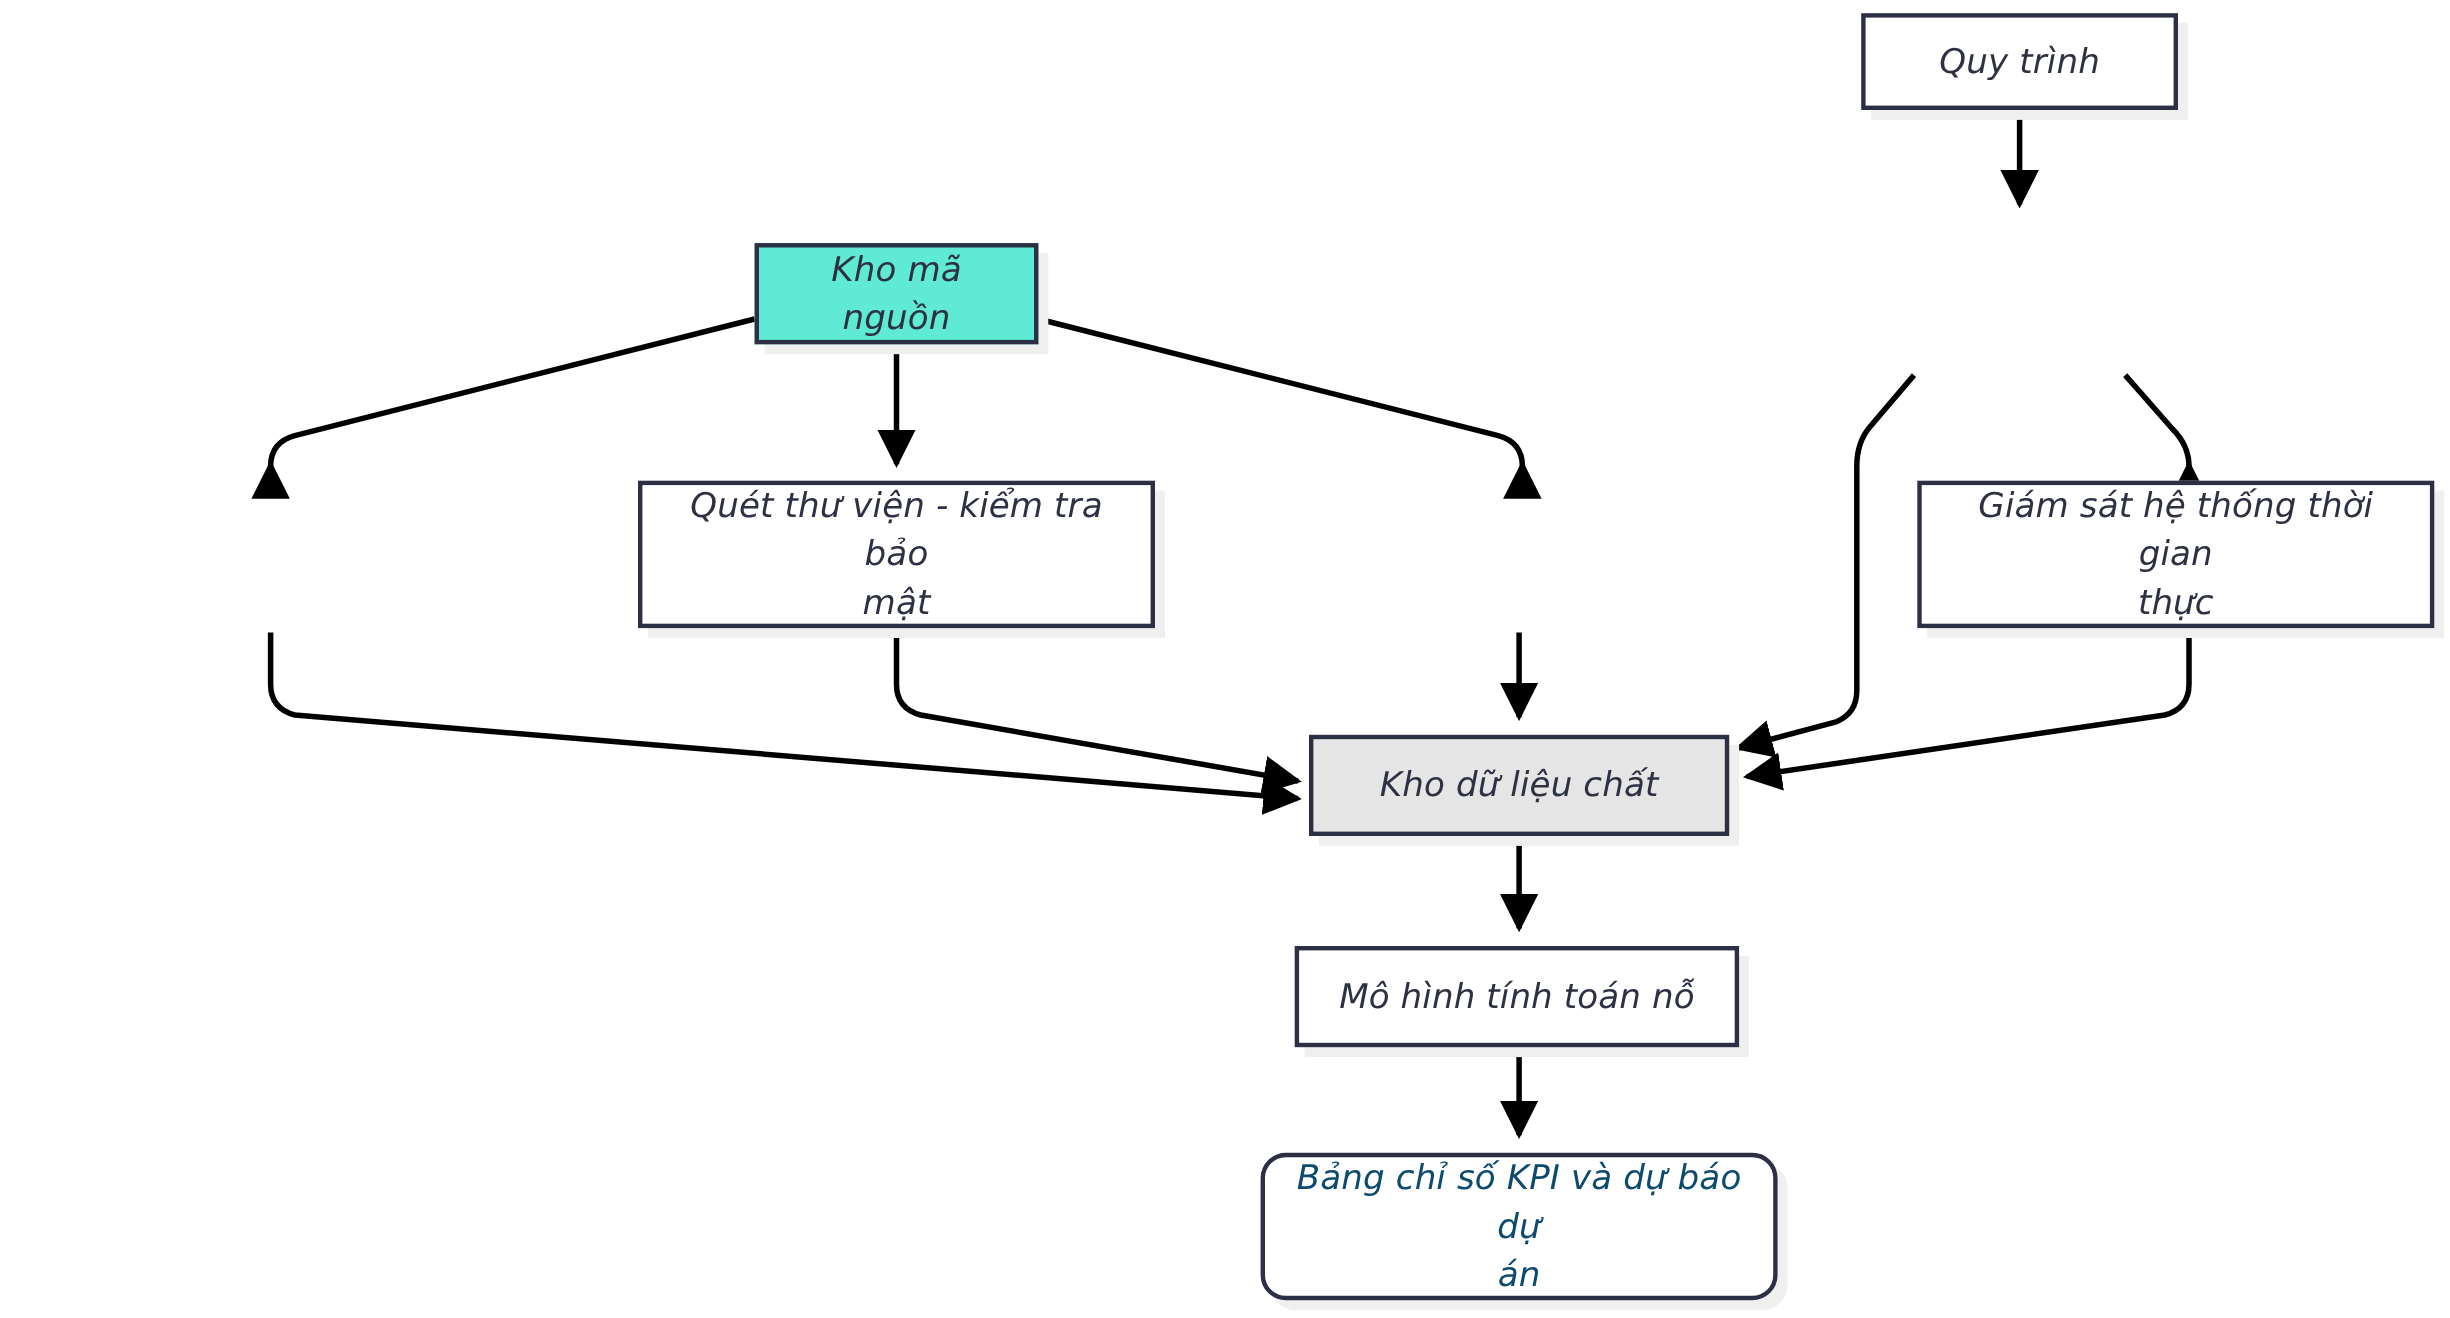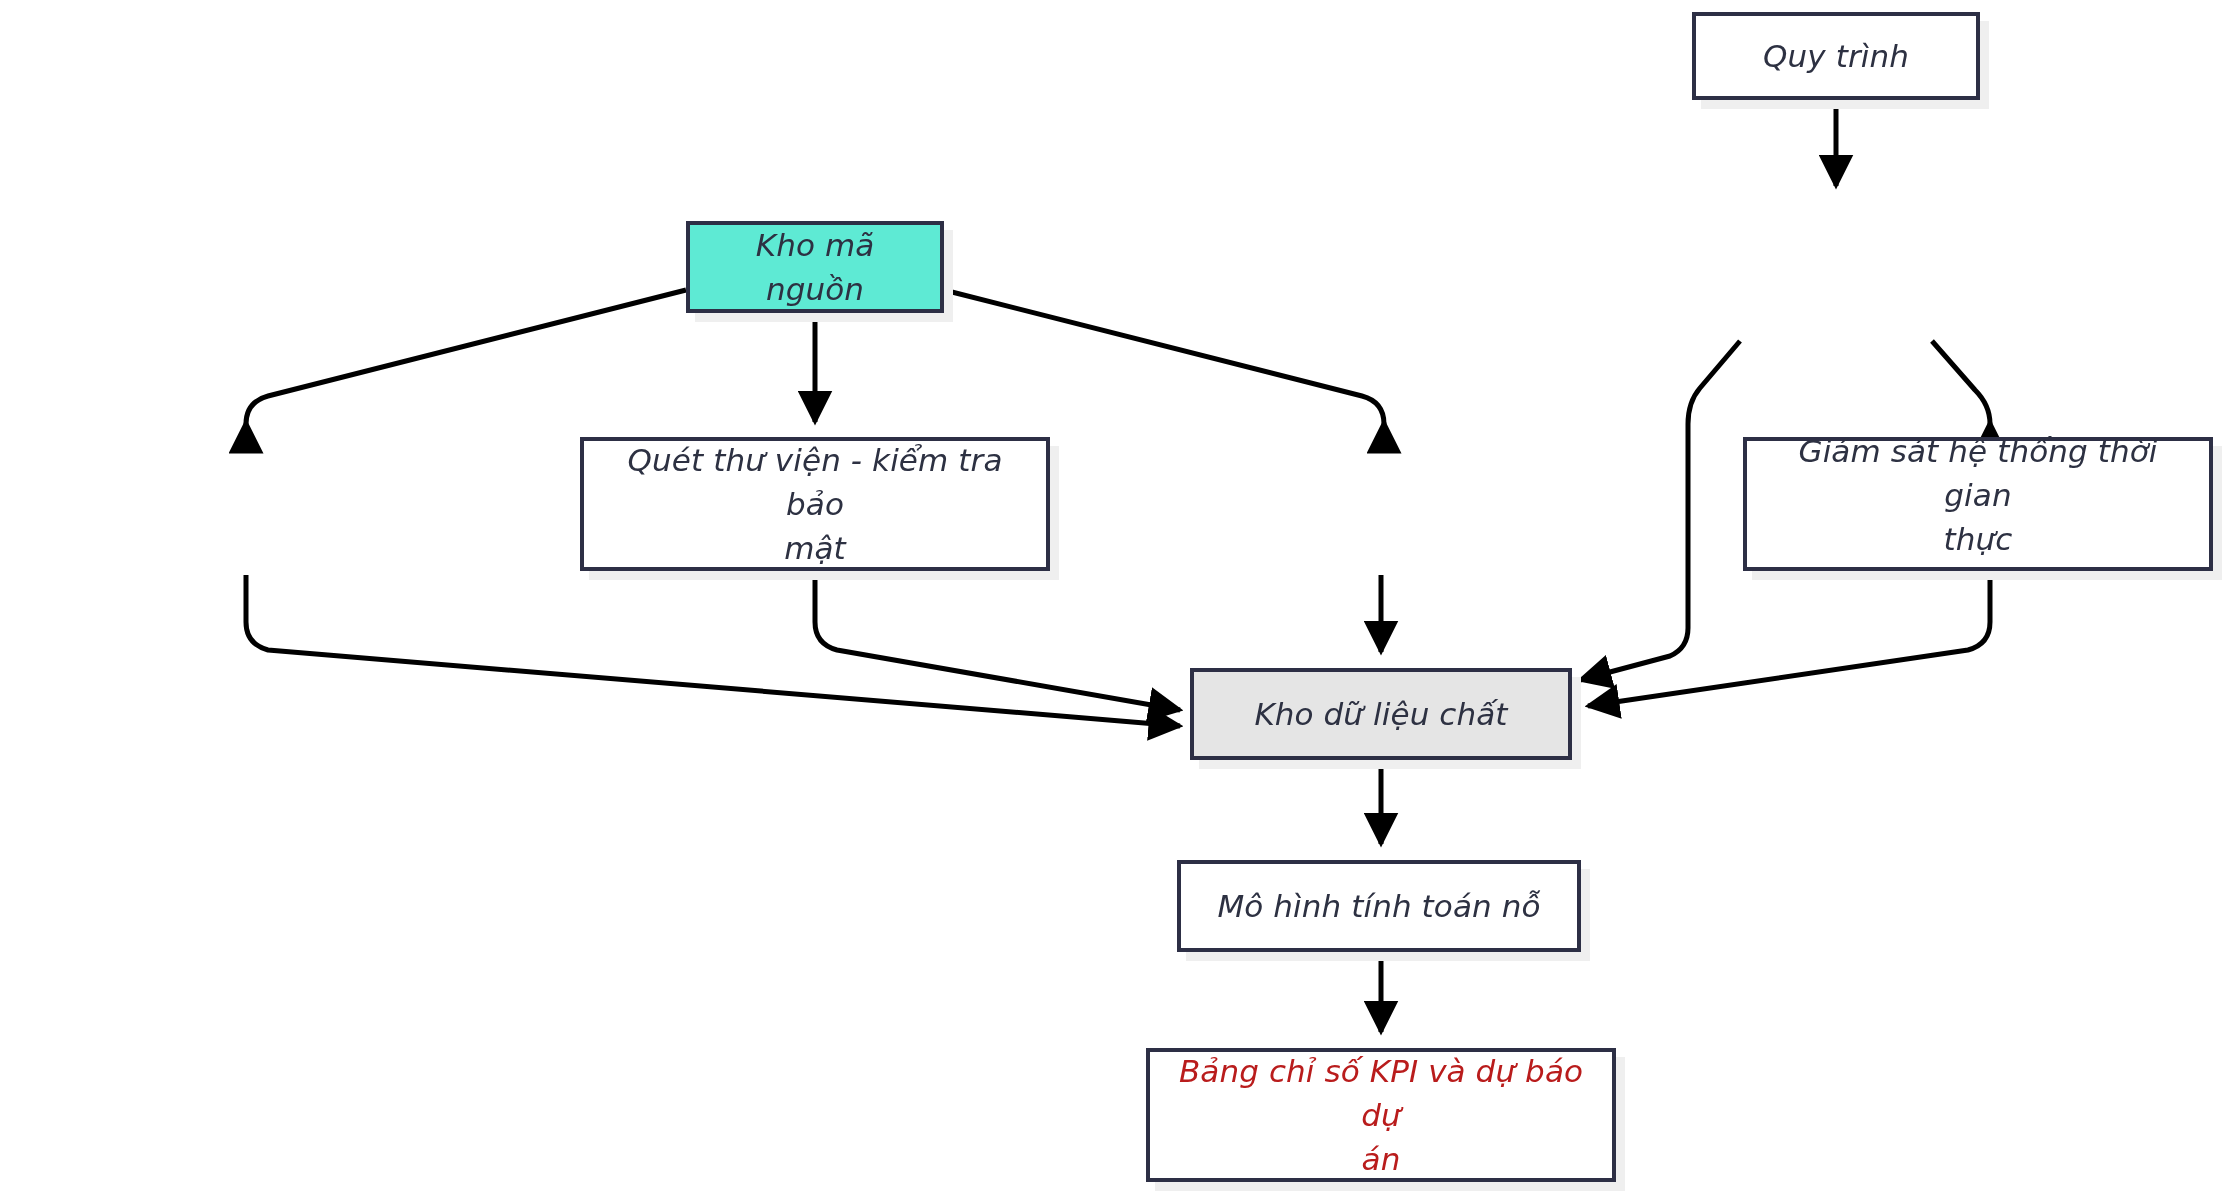--- a/index.html
+++ b/index.html
@@ -100,31 +100,31 @@
     <span class="node-label">Kho mã nguồn</span>
   </div>
 
 
   <div class="node" style="left: 580px; top: 437px; width: 470px; height: 134px; border-color: rgb(45, 47, 69); background: rgb(255, 255, 255); color: rgb(45, 49, 66); box-shadow: rgb(239, 239, 239) 9px 9px 0px 0px;">
     <span class="node-label">Quét thư viện - kiểm tra bảo
 mật</span>
   </div>
 
 
-  <div class="node" style="left: 1743px; top: 437px; width: 470px; height: 134px; border-color: rgb(45, 47, 69); background: rgb(255, 255, 255); color: rgb(45, 49, 66); box-shadow: rgb(239, 239, 239) 9px 9px 0px 0px; align-items: flex-end;">
+  <div class="node" style="left: 1743px; top: 437px; width: 470px; height: 134px; border-color: rgb(45, 47, 69); background: rgb(255, 255, 255); color: rgb(45, 49, 66); box-shadow: rgb(239, 239, 239) 9px 9px 0px 0px;">
     <span class="node-label">Giám sát hệ thống thời gian
 thực</span>
   </div>
 
   <div class="node" style="left: 1190px; top: 668px; width: 382px; height: 92px; border-color: rgb(45, 47, 69); background: #e5e5e5; color: rgb(45, 49, 66); box-shadow: rgb(239, 239, 239) 9px 9px 0px 0px;">
     <span class="node-label">Kho dữ liệu chất</span>
   </div>
 
   <div class="node" style="left: 1177px; top: 860px; width: 404px; height: 92px; border-color: rgb(45, 47, 69); background: rgb(255, 255, 255); color: rgb(45, 49, 66); box-shadow: rgb(239, 239, 239) 9px 9px 0px 0px;">
     <span class="node-label">Mô hình tính toán nỗ</span>
   </div>
 
-  <div class="node" style="left: 1146px; top: 1048px; width: 470px; height: 134px; border-color: rgb(45, 47, 69); background: rgb(255, 255, 255); color: #b91c1c; box-shadow: rgb(239, 239, 239) 9px 9px 0px 0px;">
+  <div class="node" style="left: 1146px; top: 1048px; width: 470px; height: 134px; border-color: rgb(45, 47, 69); background: rgb(255, 255, 255); color: #0c4a6e; box-shadow: rgb(239, 239, 239) 9px 9px 0px 0px; border-radius: 23px;">
     <span class="node-label">Bảng chỉ số KPI và dự báo dự
 án</span>
   </div>
 
 </div>
 
 </body></html>

